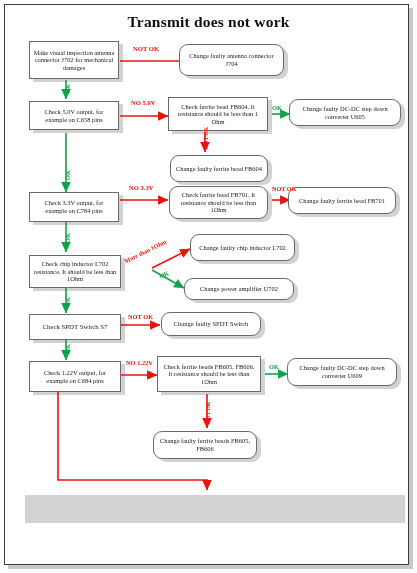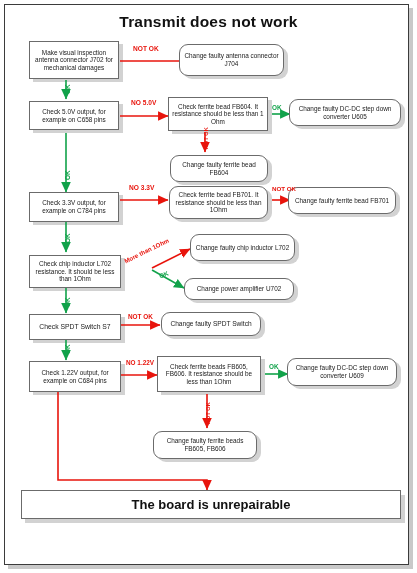--- a/index.html
+++ b/index.html
@@ -1,17 +1,17 @@
 <!DOCTYPE html>
 <html><head>
 <meta charset="utf-8">
 <style>
   html,body{margin:0;padding:0;background:#ffffff;}
   body{font-family:"Liberation Sans",sans-serif;}
-  #page{position:relative;width:417px;height:573px;overflow:hidden;background:#ffffff;}
+  #page{position:relative;width:417px;height:573px;overflow:hidden;background:#ffffff;font-family:Liberation Serif, serif;}
   #frame{position:absolute;left:4px;top:4px;width:405px;height:561px;border:1px solid #3b3b3b;
          background:#ffffff;box-sizing:border-box;}
   #frame-shadow{position:absolute;left:8px;top:8px;width:405px;height:561px;background:#c9c9c9;}
   .ttl{position:absolute;left:0;top:13px;width:417px;text-align:center;
        font-size:15.5px;font-weight:bold;color:#111;letter-spacing:.2px;}
   .node{position:absolute;box-sizing:border-box;background:#ffffff;
         border:1px solid #6b6b6b;display:flex;align-items:center;justify-content:center;
         text-align:center;color:#1a1a1a;padding:1px 3px;}
   .node.rect{border-radius:0;}
   .node.round{border-radius:9px;}
@@ -174,23 +174,20 @@
   </div>
 
   <div class="node round" style="left:287px;top:358px;width:110px;height:28px;font-size:6.4px;">
     <span class="tx">Change faulty DC-DC step down converter U609</span>
   </div>
 
   <div class="node round" style="left:153px;top:431px;width:104px;height:28px;font-size:6.4px;">
     <span class="tx">Change faulty ferrite beads FB605, FB606</span>
   </div>
 
-  <div class="final" style="left:21px;top:490px;width:380px;height:29px;">
-    <span>The board is unrepairable</span>
-  </div>
 
   <div class="lbl red" style="left:133px;top:45px;font-size:6.6px;">NOT OK</div>
 
   <div class="lbl green vert" style="left:64px;top:94px;font-size:6.4px;transform:rotate(-90deg);">OK</div>
 
   <div class="lbl red" style="left:131px;top:99px;font-size:6.6px;">NO 5.0V</div>
 
   <div class="lbl green" style="left:272px;top:104px;font-size:6.4px;">OK</div>
 
   <div class="lbl red vert" style="left:203px;top:149px;font-size:5.6px;transform:rotate(-90deg);">NOT OK</div>

